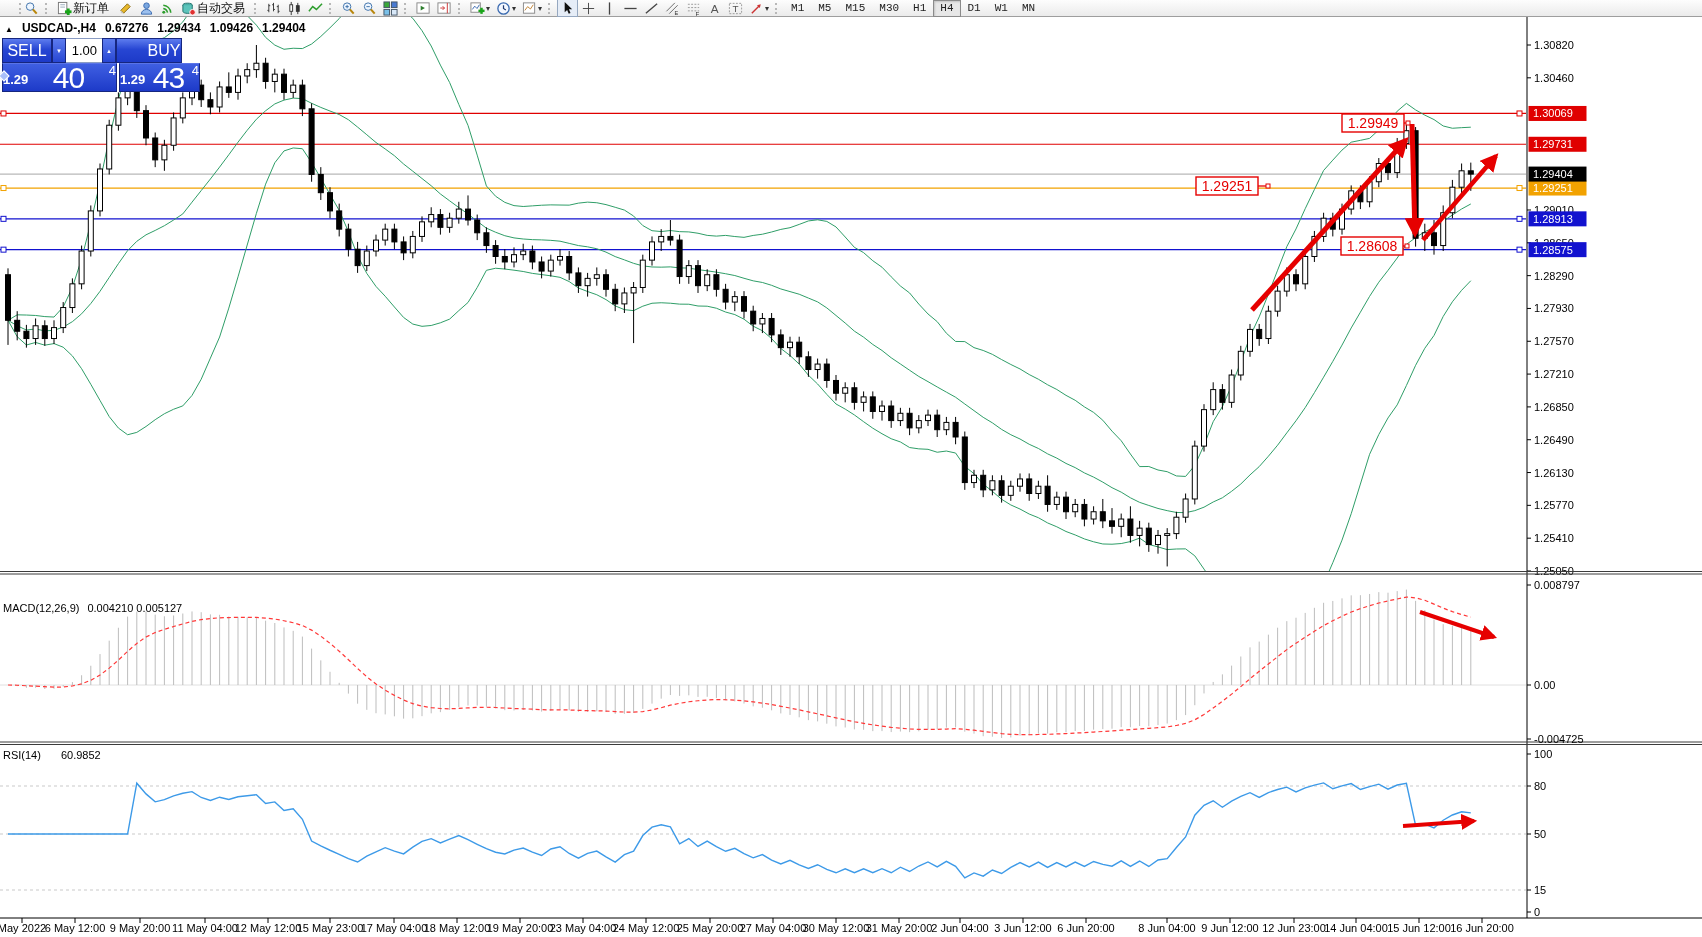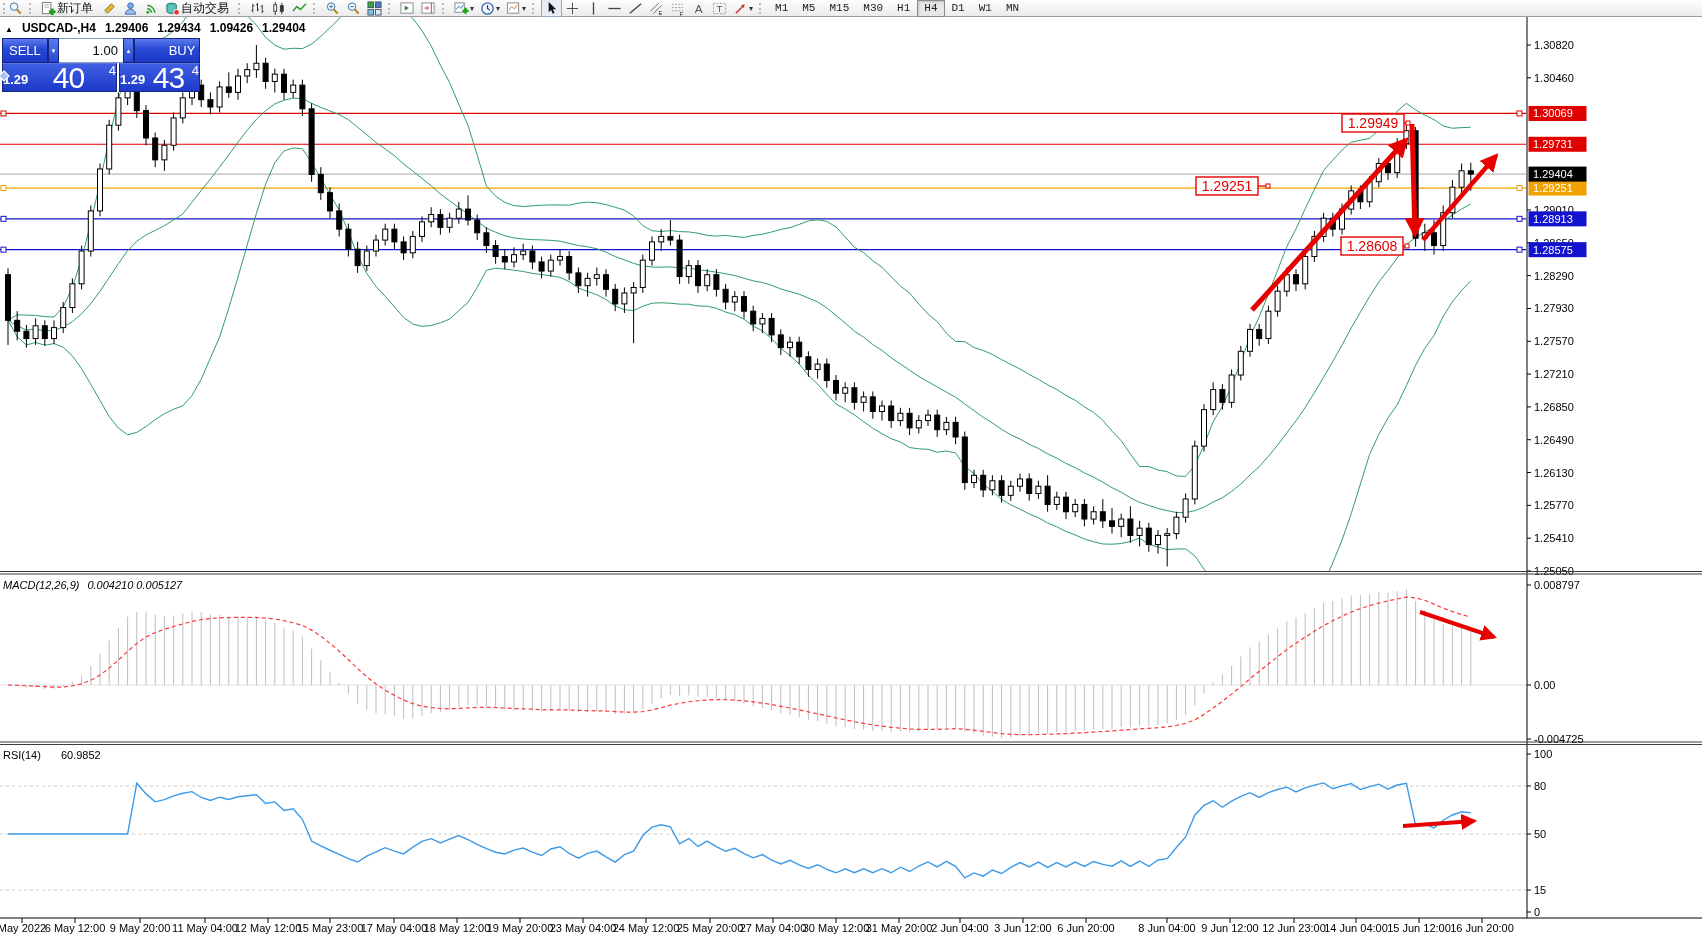--- a/index.html
+++ b/index.html
@@ -2,49 +2,49 @@
 <html><head>
 <meta charset="utf-8">
 <style>
   html,body{margin:0;padding:0;background:#fff;}
   .app{position:relative;width:1702px;height:937px;background:#ffffff;
        font-family:"Liberation Sans",sans-serif;overflow:hidden;}
   
   .toolbar{position:absolute;top:0;left:0;width:1702px;height:17px;
            background:linear-gradient(#fdfdfd,#ebebeb);
            border-bottom:1px solid #9e9e9e;display:flex;align-items:center;
-           box-sizing:border-box;padding-left:0;z-index:10;}
+           box-sizing:border-box;padding-left:16px;z-index:10;}
   .tb-grip{width:3px;height:11px;border-left:2px dotted #b8b8b8;margin:0 4px 0 3px;}
   .tb-btn{display:flex;align-items:center;height:16px;padding:0 2px;border:1px solid transparent;}
   .tb-btn.active{background:#e6edf7;border:1px solid #96a8c0;}
   .tb-btn svg{display:block;}
   .tb-label{font-size:12px;color:#111;margin:0 3px 0 1px;white-space:nowrap;}
   .tb-caret{font-size:8px;color:#333;margin-left:1px;}
   .tf-btn{font-size:11px;color:#222;padding:0 6px;height:15px;line-height:15px;border:1px solid transparent;font-family:Liberation Mono, monospace;}
   .tf-btn.active{background:#e7e7e7;border:1px solid #8b8b8b;box-shadow:inset 1px 1px 2px #c2c2c2;}
   .tb-partial{margin-left:-7px;}
   
   .ohlc{position:absolute;left:5px;top:21px;z-index:6;display:flex;gap:9px;
         font-size:12px;font-weight:bold;color:#000;align-items:baseline;}
   .ohlc .tri{font-size:8px;font-weight:normal;}
   .panel-label{position:absolute;z-index:6;display:flex;gap:8px;font-size:11px;color:#000;}
-  #macd-label{left:3px;top:579px;font-style:italic;}
+  #macd-label{left:3px;top:602px;}
   #rsi-label{left:3px;top:749px;gap:20px;}
   
   .oneclick{position:absolute;left:2px;top:38px;width:198px;z-index:7;}
   .oc-row1{display:flex;height:25px;}
   .oc-btn{background:linear-gradient(#5d7cee,#2746d3 45%,#1d3ac8);color:#fff;
-          border:1px solid #16267f;font-size:13px;display:flex;align-items:center;
+          border:1px solid #16267f;font-size:16px;display:flex;align-items:center;
           justify-content:center;box-sizing:border-box;cursor:pointer;font-family:inherit;}
   .oc-sell{width:50px;}
   .oc-buy{width:66px;padding-left:36px;}
   .oc-step{width:14px;background:linear-gradient(#5d7cee,#2746d3);border:1px solid #16267f;
            color:#fff;display:flex;align-items:center;justify-content:center;
            font-size:6px;box-sizing:border-box;cursor:pointer;padding:0;}
-  .oc-vol{width:64px;border:1px solid #8a9cc4;border-left:0;border-right:0;font-size:13px;
+  .oc-vol{width:36px;border:1px solid #8a9cc4;border-left:0;border-right:0;font-size:13px;
           text-align:right;padding:0 5px 0 0;height:25px;box-sizing:border-box;
           font-family:inherit;}
   .oc-row2{display:flex;height:29px;}
   .oc-price{background:linear-gradient(#3f5fe2,#1d3ac8);color:#fff;display:flex;
             align-items:flex-end;justify-content:space-between;border:1px solid #16267f;
             border-top:1px solid #5a74e8;box-sizing:border-box;}
   .oc-price.left{width:115px;margin-right:2px;}
   .oc-price.right{width:81px;}
   .oc-price .pref{font-size:13px;font-weight:bold;margin:0 1px 4px 0;}
   .oc-price .big{font-size:30px;line-height:27px;letter-spacing:-1px;}
@@ -984,21 +984,21 @@
         <line x1="1403" y1="246" x2="1407" y2="246" stroke="#e60000" stroke-width="1.3"></line>
         <rect x="1405" y="244" width="4" height="4" fill="#fff" stroke="#e60000"></rect>
         <rect x="1341" y="237" width="62" height="18" fill="#fff" stroke="#e60000" stroke-width="1.4"></rect>
         <text x="1372" y="250.5" font-size="14" fill="#e60000" text-anchor="middle">1.28608</text>
       </g>
     </svg>
 
   <div class="ohlc">
     <span class="tri">▲</span>
     <span>USDCAD-,H4</span>
-    <span>1.29406</span>
+    <span>0.67276</span>
     <span>1.29434</span>
     <span>1.09426</span>
     <span>1.29404</span>
   </div>
 
   <div class="oneclick">
     <div class="oc-row1">
       <button class="oc-btn oc-sell">SELL</button>
       <button class="oc-step">
         <span>▼</span>

